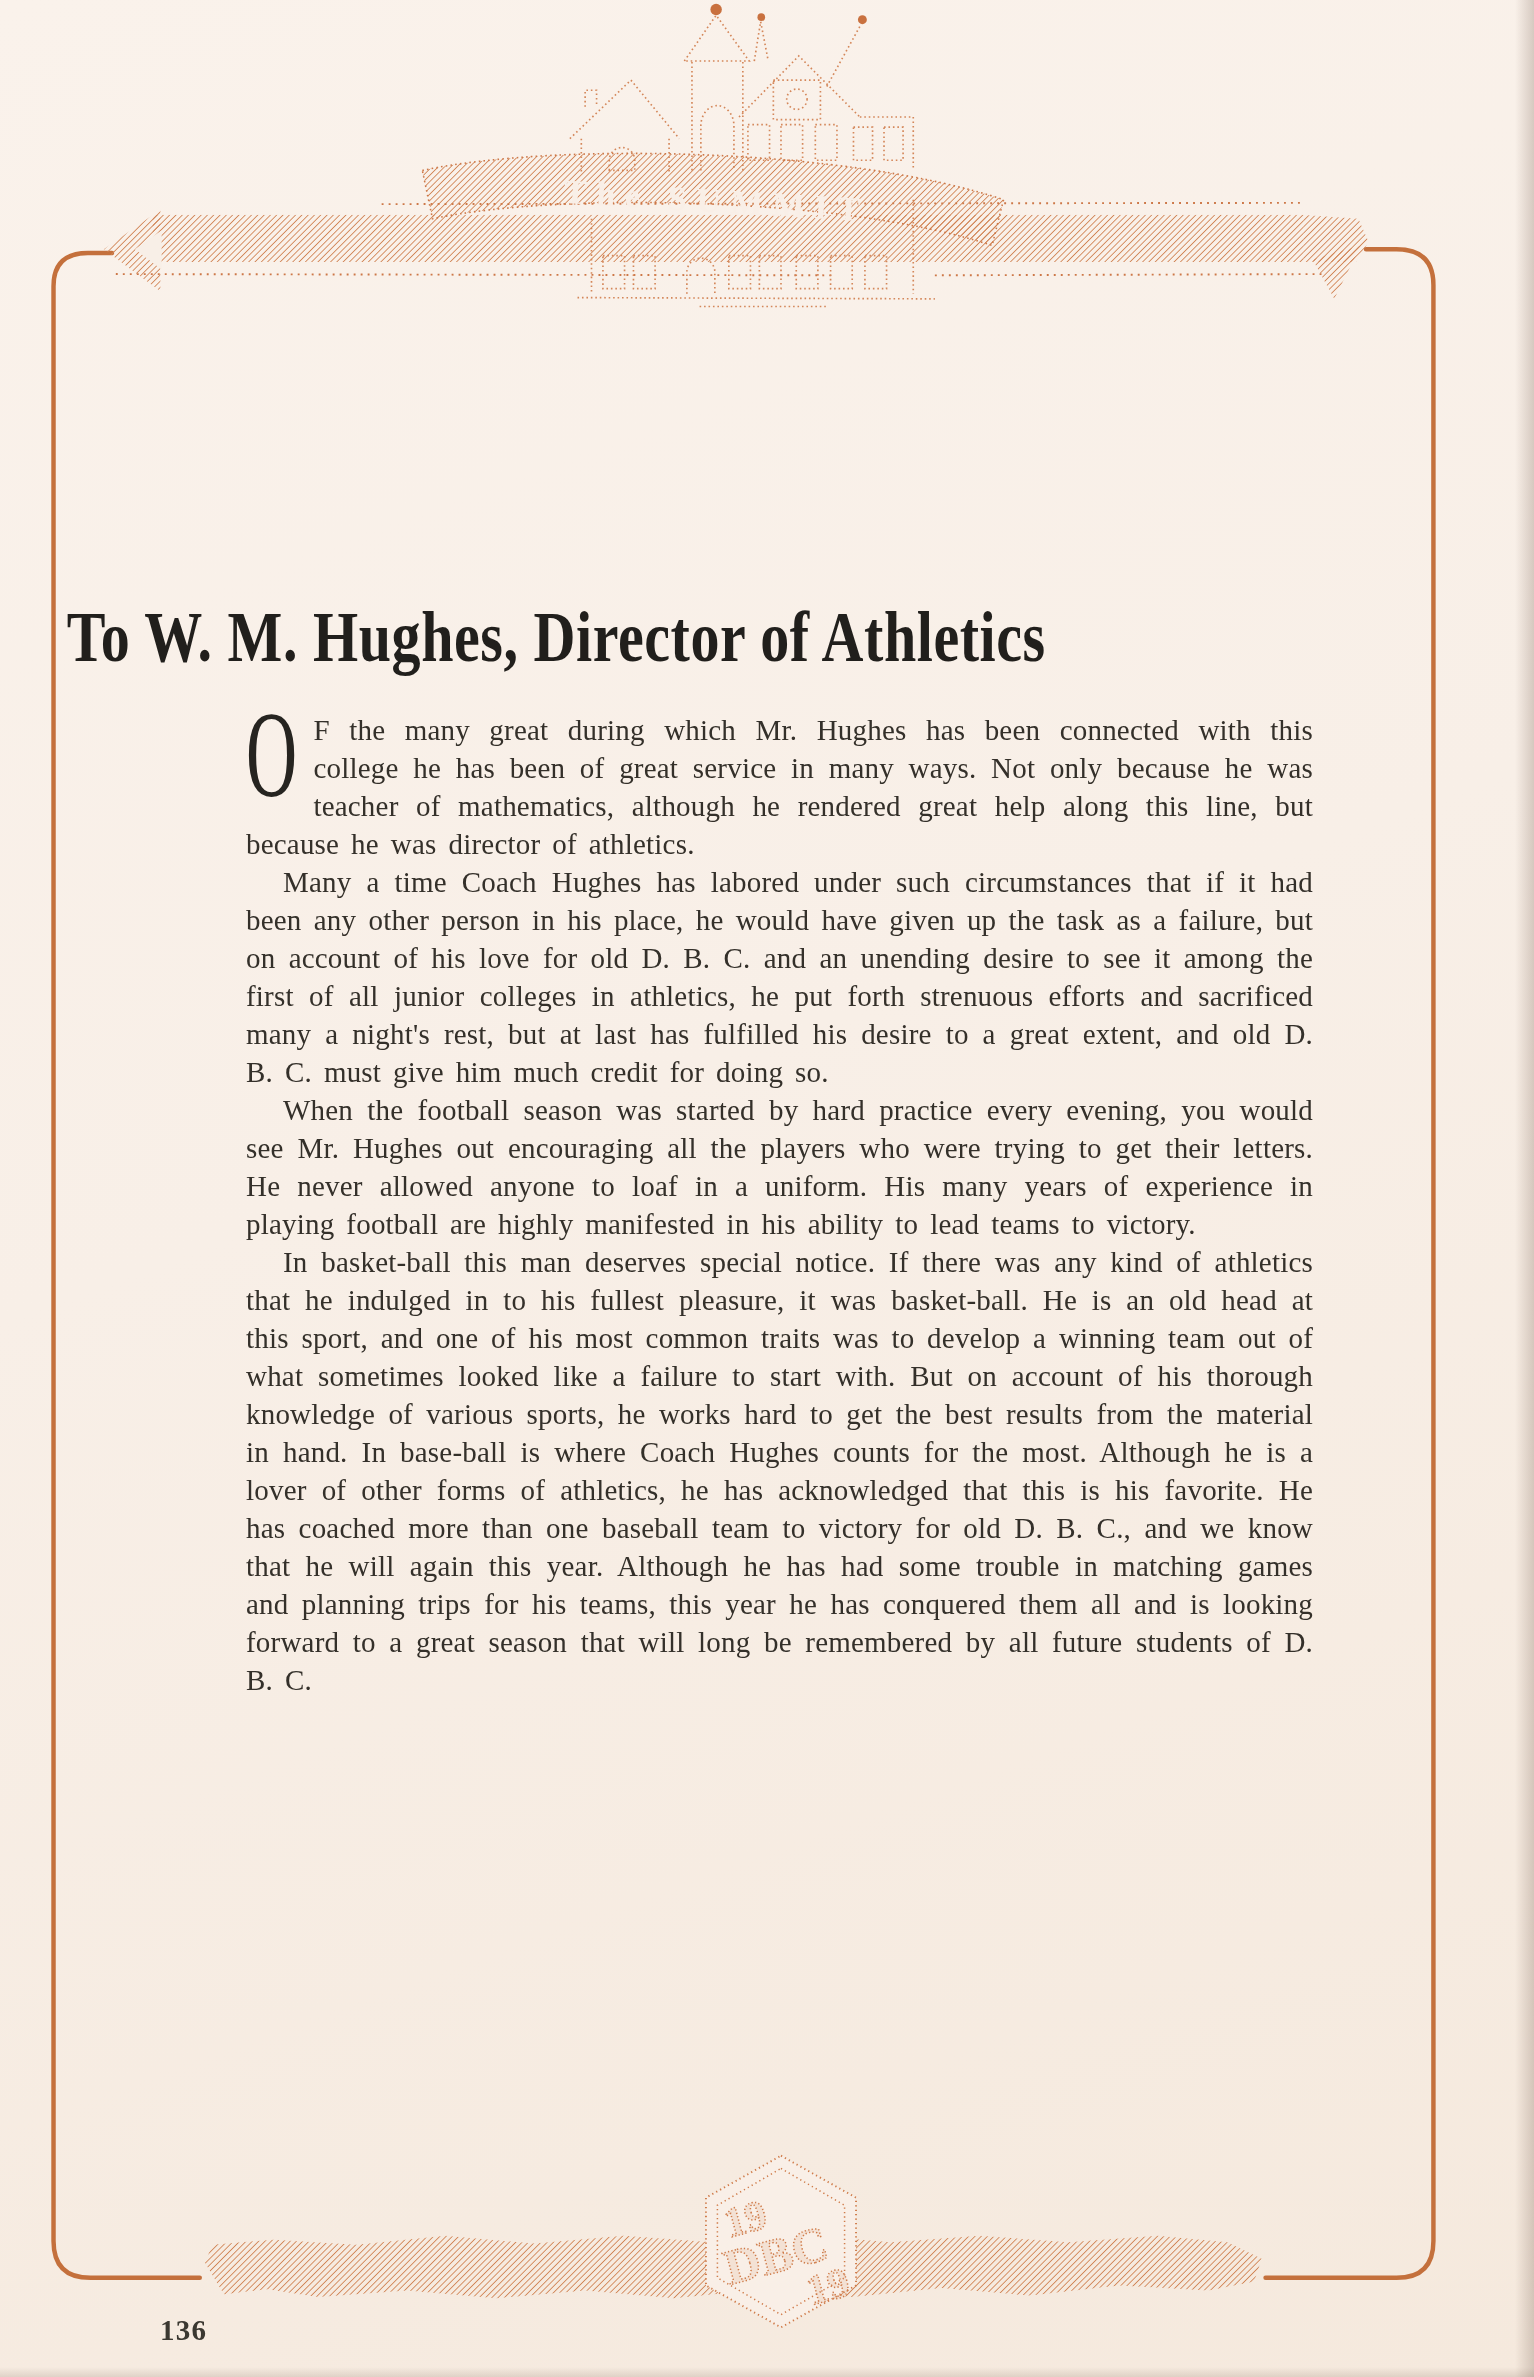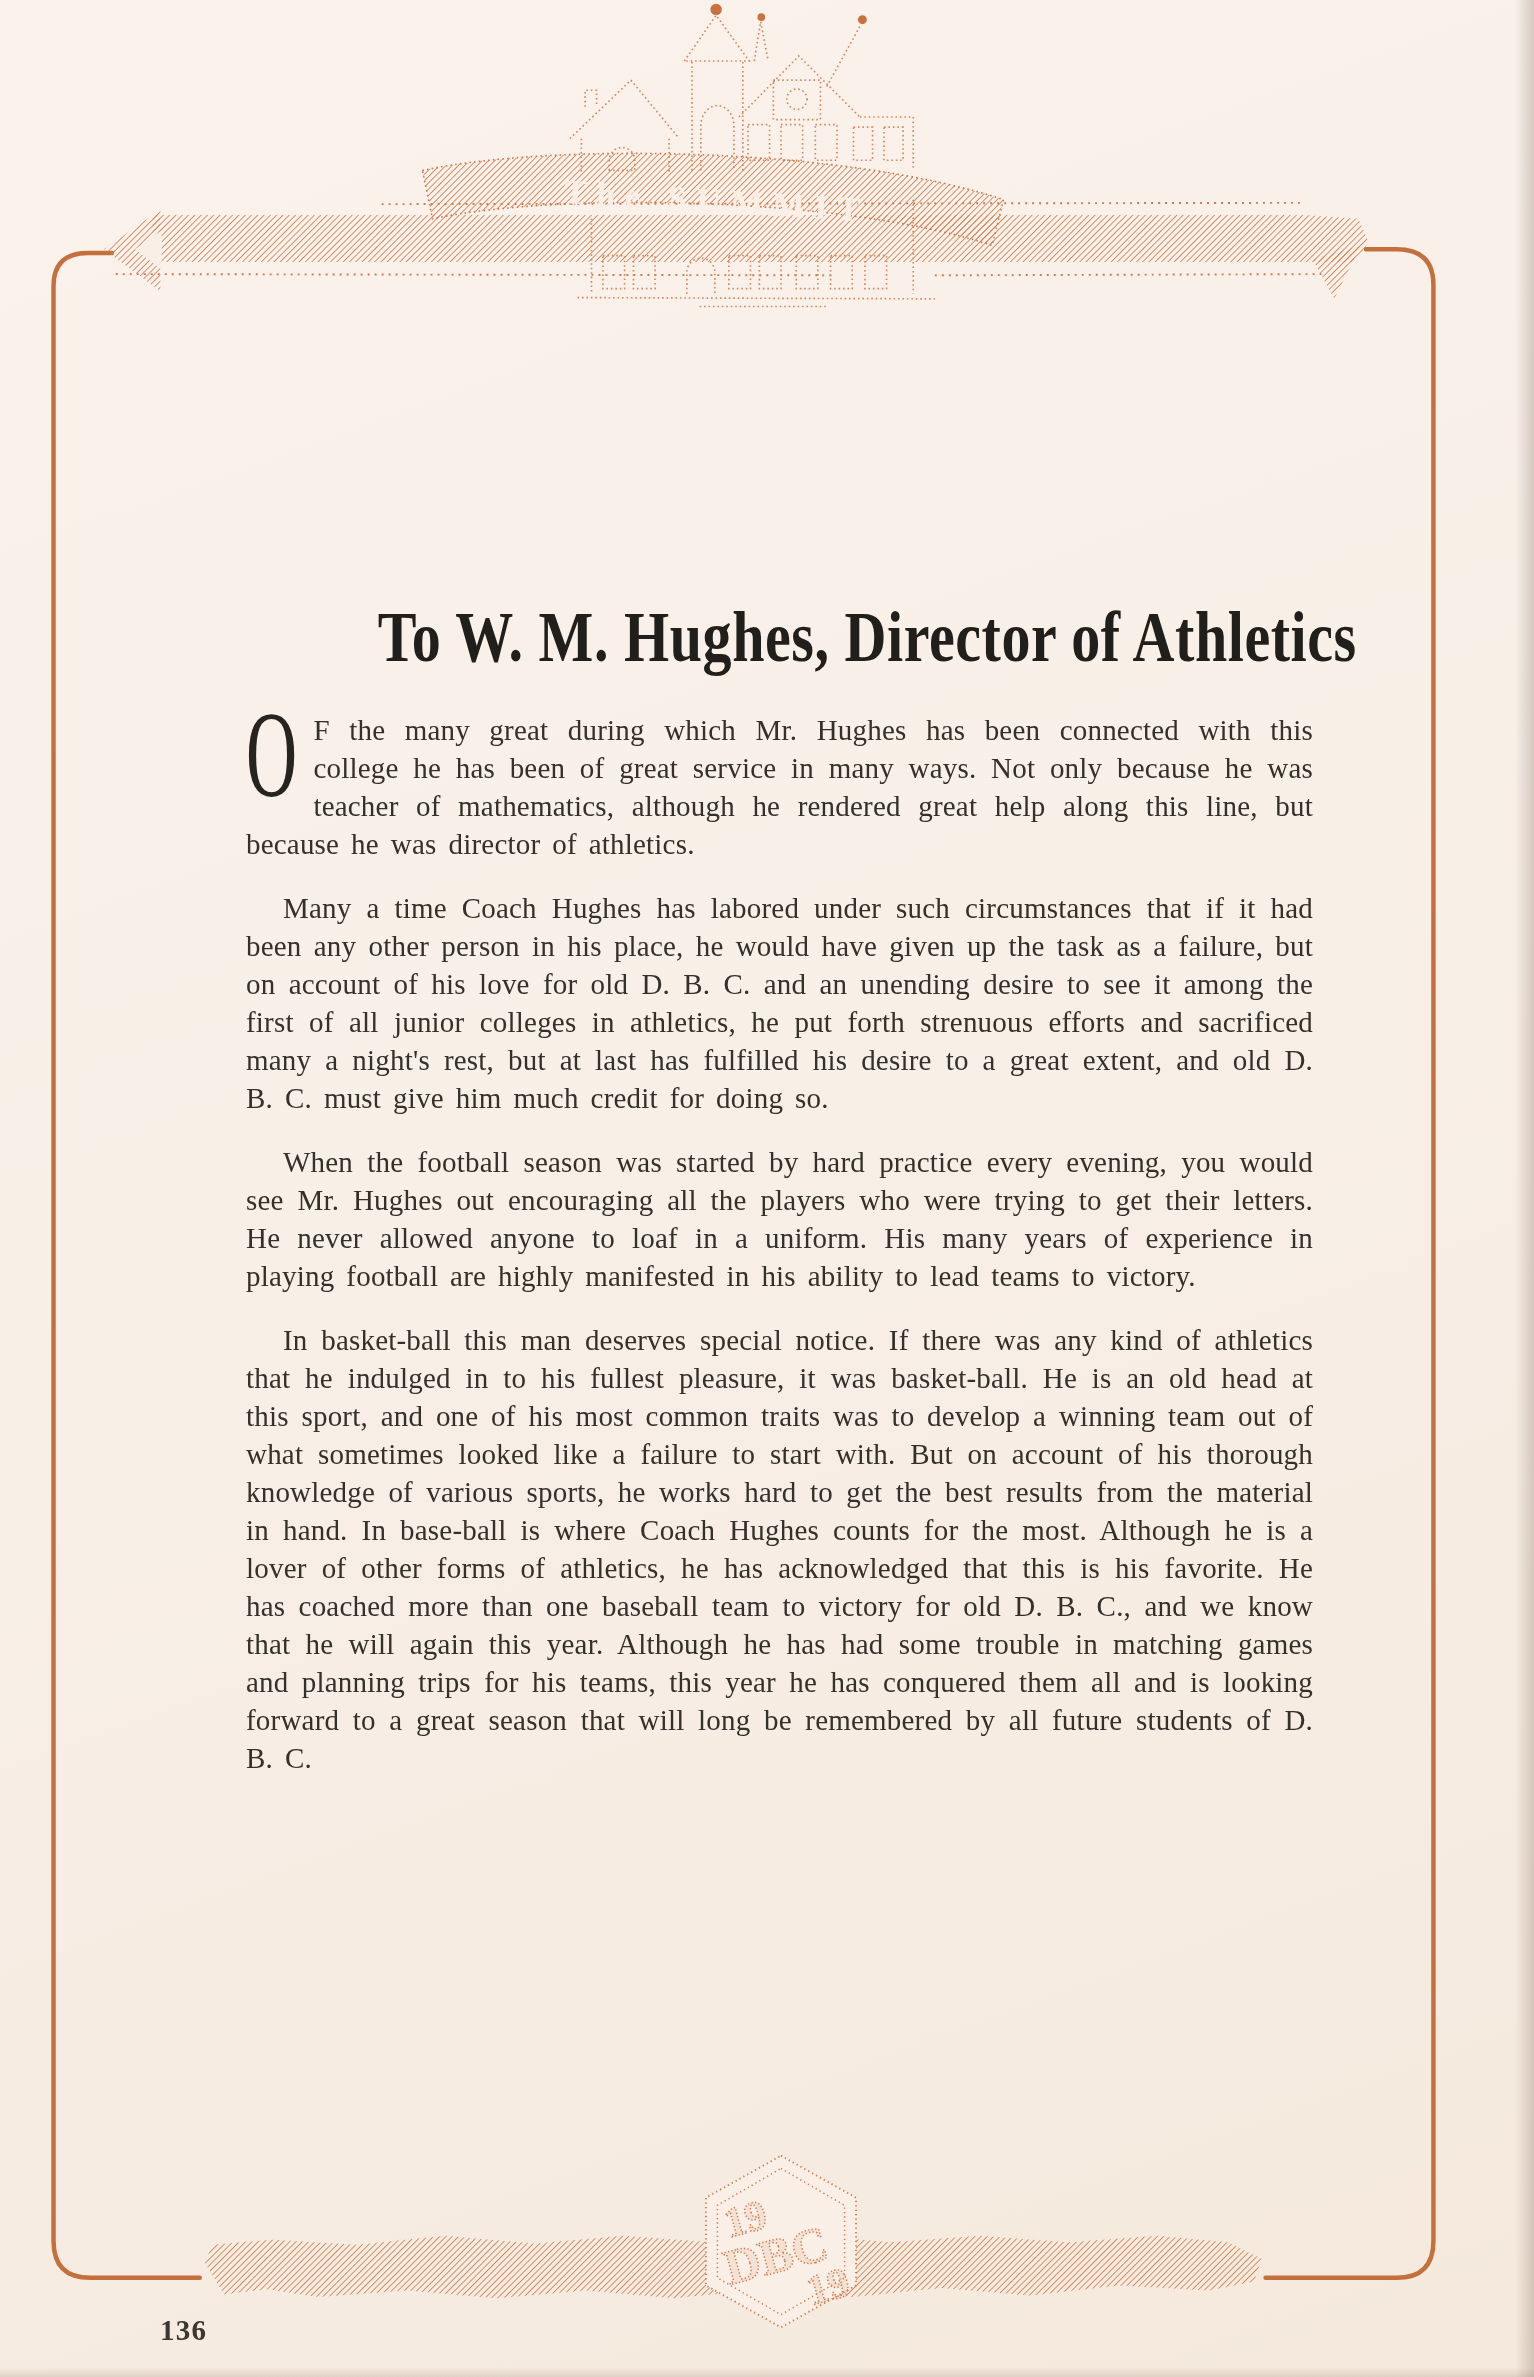--- a/index.html
+++ b/index.html
@@ -6,32 +6,32 @@
   .page{
     position:relative;
     width:1534px;height:2377px;
     background:linear-gradient(160deg,#faf2eb 0%,#f8efe7 45%,#f5e9dd 100%);
     overflow:hidden;
     font-family:"Liberation Serif", serif;
   }
   .ornaments{position:absolute;left:0;top:0;width:1534px;height:2377px;}
   .page-title{
     position:absolute;top:599px;left:0;width:1423px;
-    text-align:right;color:#211f1c;
+    text-align:left;color:#211f1c;
     font-size:66px;font-weight:600;letter-spacing:0.6px;
     white-space:nowrap;
   }
   .page-title .squeeze{display:inline-block;transform:scale(0.88,1.08);transform-origin:center;}
   .article{
     position:absolute;left:246px;top:711px;width:1067px;
     color:#34302a;font-size:29px;line-height:38px;
     text-align:justify;word-spacing:4.5px;letter-spacing:0.2px;
   }
   .article p{margin:0;}
-  .article p.indent{text-indent:37px;margin-top:26px;}
+  .article p.indent{text-indent:37px;}
   .dropcap{
     float:left;width:56px;height:80px;margin:3.8px 11.4px 0 0;
     font-size:122px;line-height:80px;color:#262420;
   }
   .dropcap-inner{display:inline-block;transform:scaleX(0.58);transform-origin:0 58%;}
   .page-number{
     position:absolute;left:160px;top:2314px;
     font-size:29px;font-weight:bold;color:#3b3831;letter-spacing:1.3px;
   }
   .scan-edge-right{

